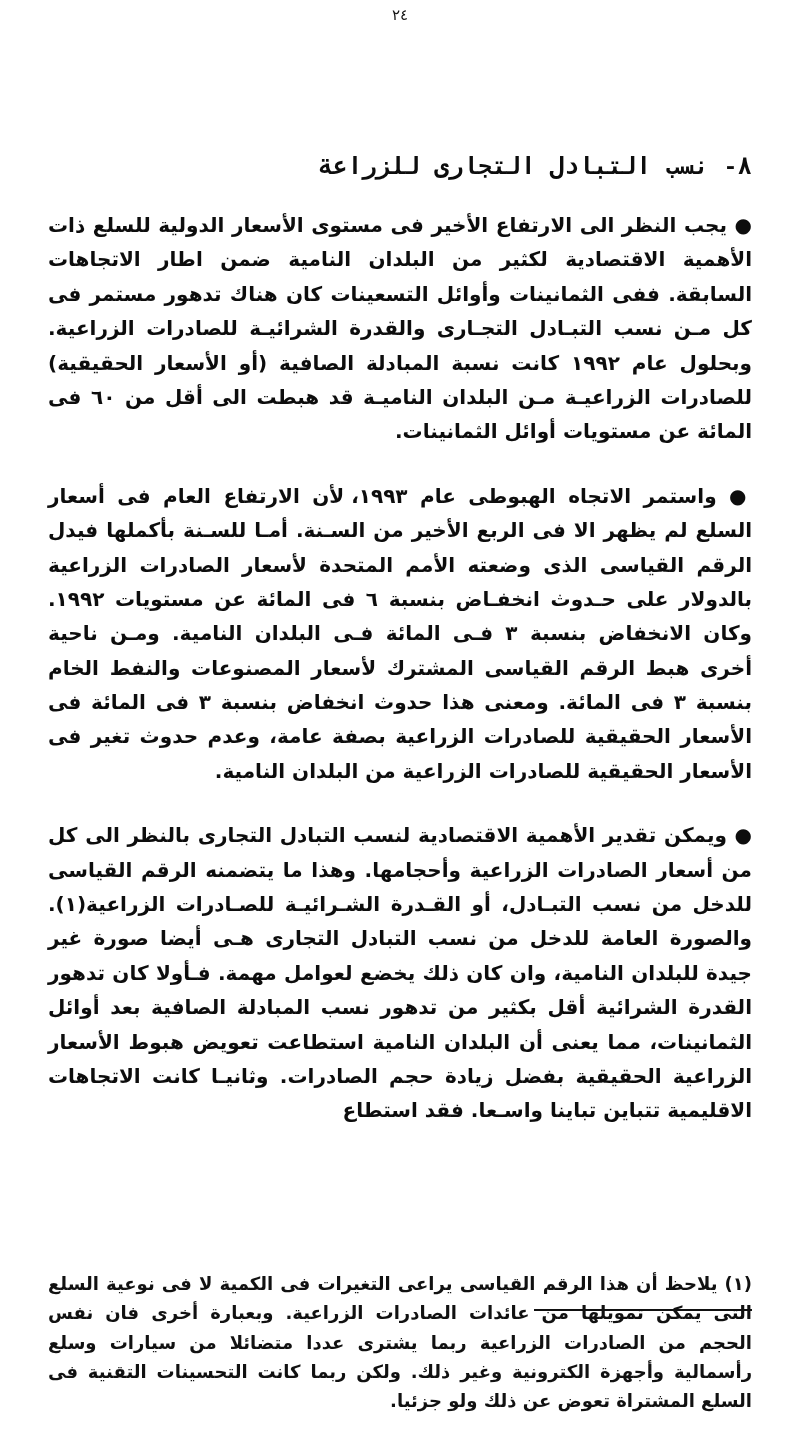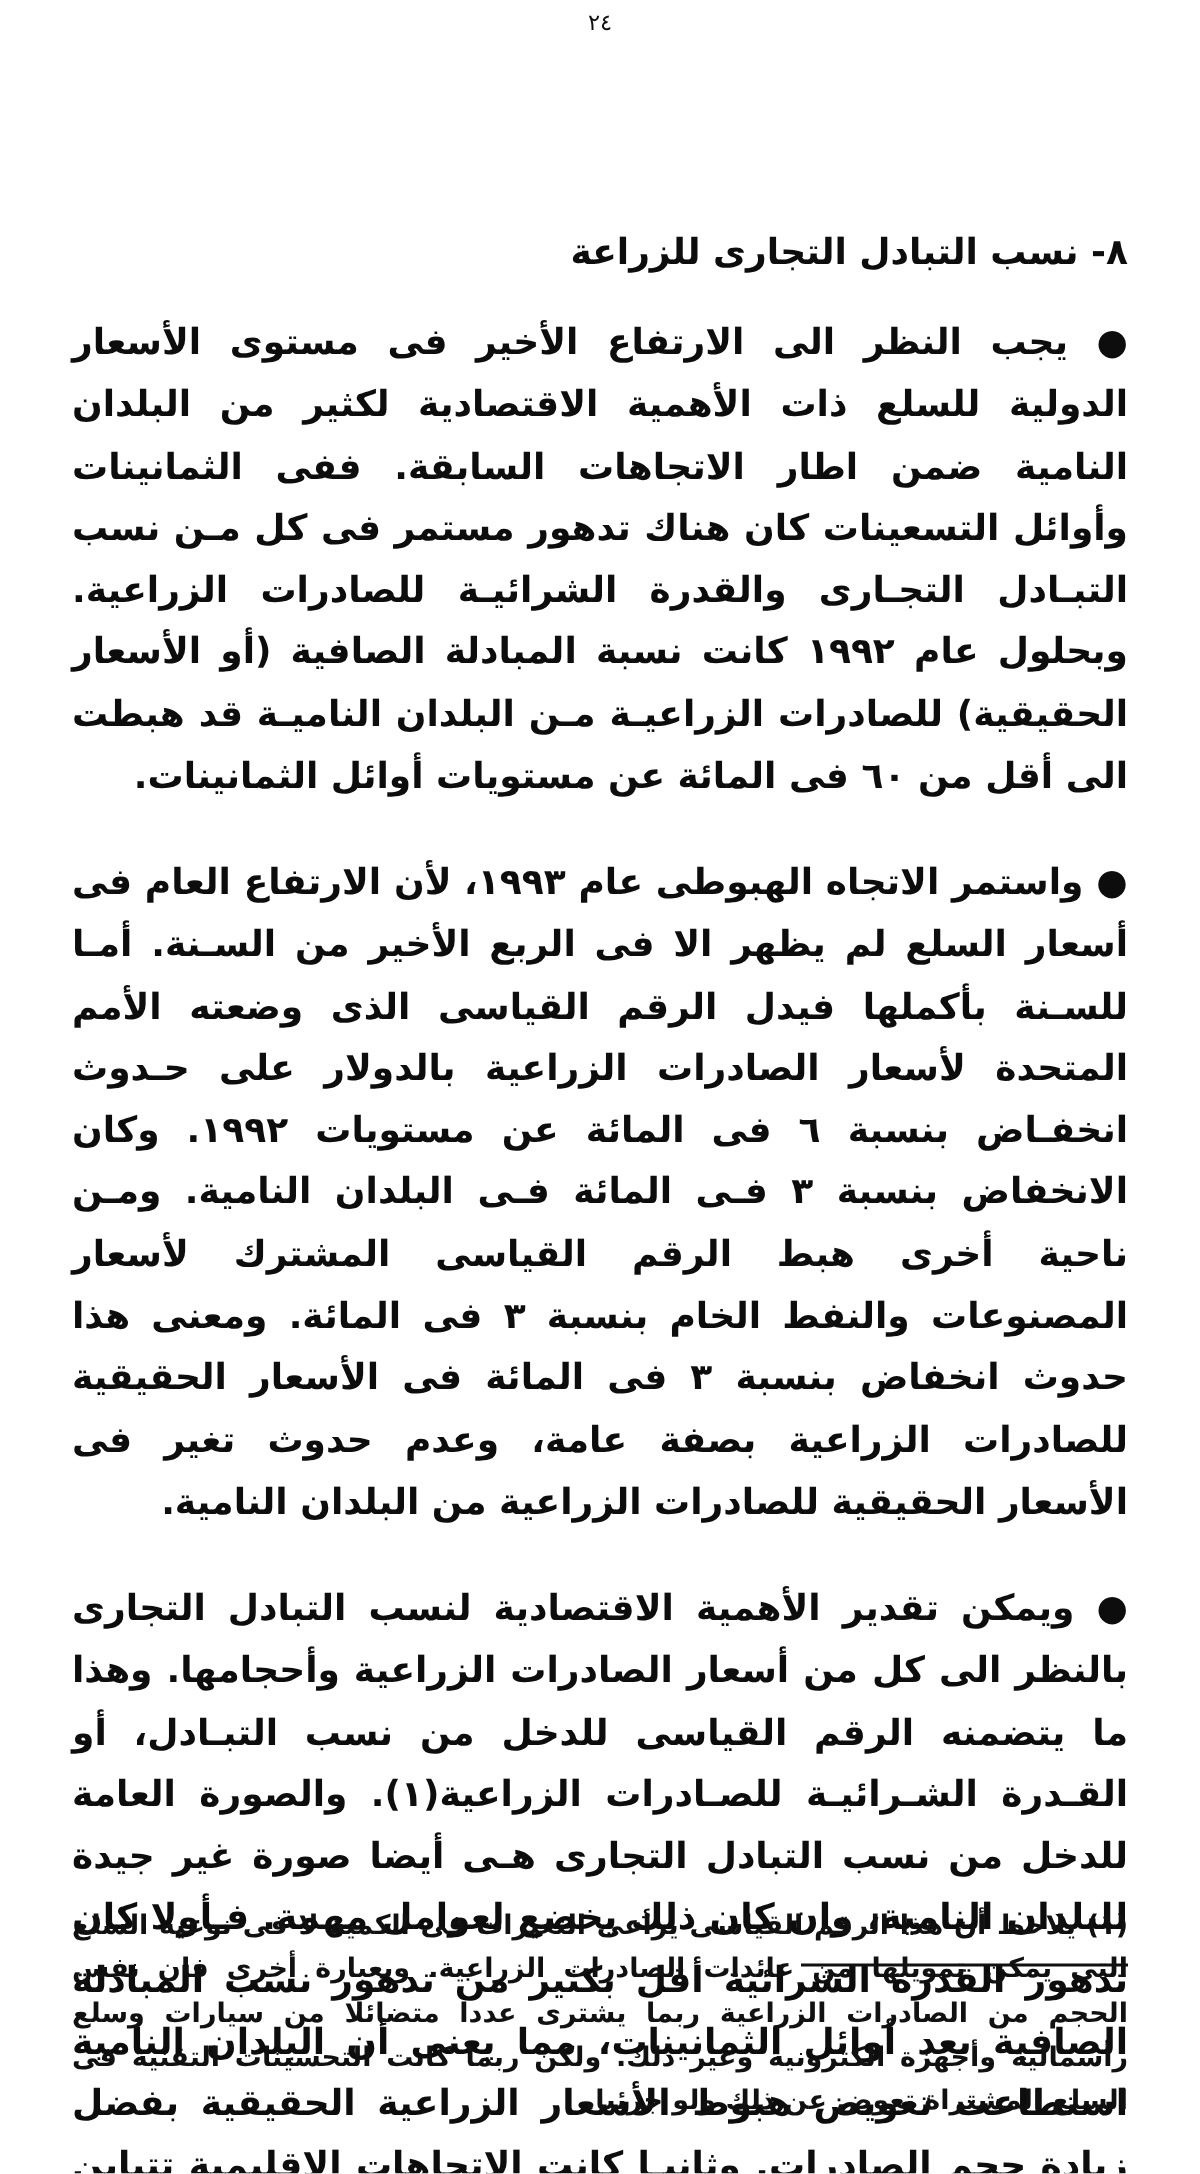--- a/index.html
+++ b/index.html
@@ -36,23 +36,24 @@
     direction: rtl;
     text-align: right;
   }
   h1.section-title {
     font-size: 24px;
     font-weight: bold;
     margin: 0 0 22px 0;
     text-align: right;
     line-height: 1.5;
     letter-spacing: 0px;
+    font-family: Liberation Mono, monospace;
   }
   p.para {
-    font-size: 24px;
+    font-size: 20px;
     line-height: 1.72;
     margin: 0 0 30px 0;
     text-align: justify;
     text-justify: inter-word;
     font-weight: 600;
     letter-spacing: 0px;
   }
   p.para:last-of-type {
     margin-bottom: 0;
   }

